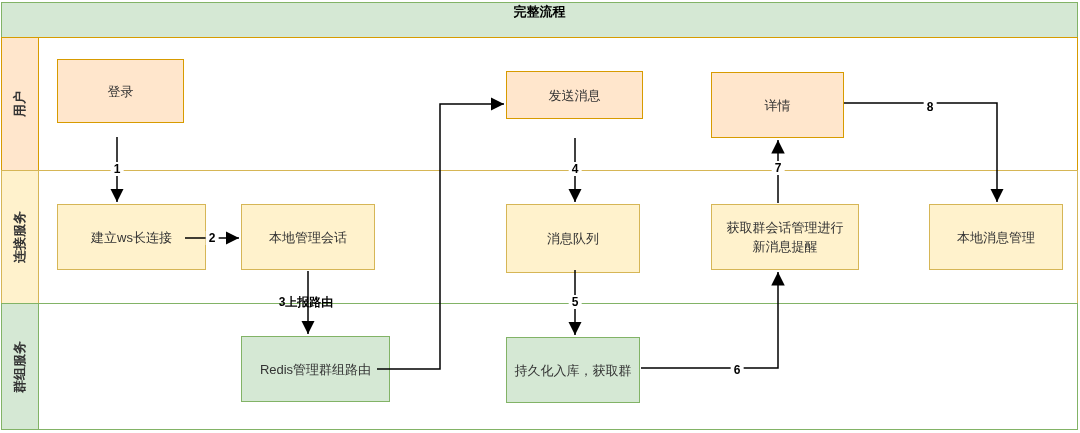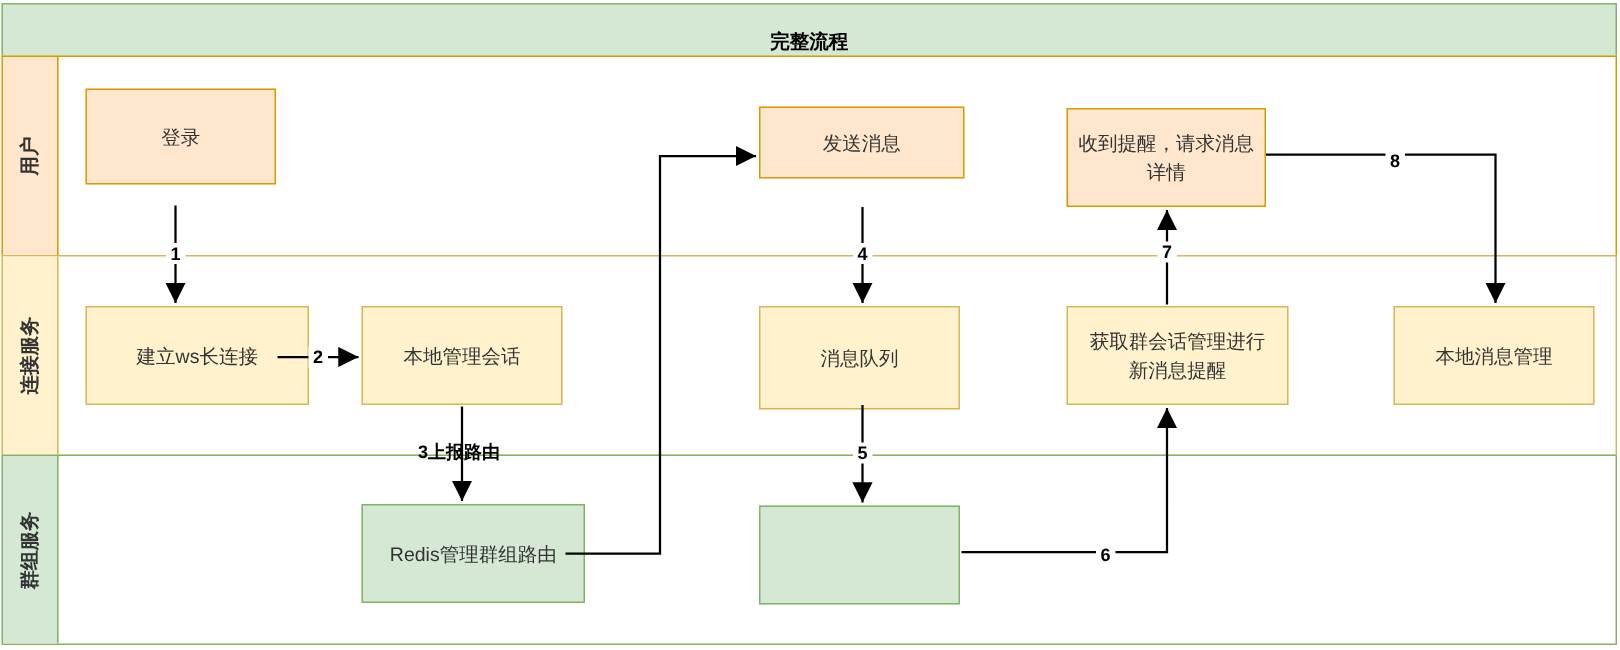--- a/index.html
+++ b/index.html
@@ -1,21 +1,21 @@
 <!DOCTYPE html>
 <html style="--orange-fill: #ffe6cc; --orange-stroke: #d79b00; --yellow-fill: #fff2cc; --yellow-stroke: #d6b656; --green-fill: #d5e8d4; --green-stroke: #82b366;"><head>
 <meta charset="utf-8">
 <style>
   html,body{margin:0;padding:0;background:#ffffff;}
   body{width:1080px;height:433px;position:relative;overflow:hidden;
        font-family:"Liberation Sans","DejaVu Sans",sans-serif;}
   .pool{position:absolute;left:1px;top:2px;width:1077px;height:428px;}
   .pool-title{position:absolute;left:0;top:0;width:100%;height:36px;box-sizing:border-box;
        background:var(--green-fill);border:1px solid var(--green-stroke);
-       display:flex;align-items:flex-end;justify-content:center;
+       display:flex;align-items:flex-start;justify-content:center;
        font-size:13px;font-weight:bold;color:#000;z-index:1;}
   .lane{position:absolute;left:0;width:100%;box-sizing:border-box;background:#fff;z-index:1;}
   .lane-user{top:35px;height:134px;border:1px solid var(--orange-stroke);}
   .lane-conn{top:168px;height:134px;border:1px solid var(--yellow-stroke);}
   .lane-group{top:301px;height:127px;border:1px solid var(--green-stroke);}
   .strip{position:absolute;left:0;top:0;bottom:0;width:37px;box-sizing:border-box;
        display:flex;align-items:center;justify-content:center;}
   .lane-user .strip{background:var(--orange-fill);border-right:1px solid var(--orange-stroke);}
   .lane-conn .strip{background:var(--yellow-fill);border-right:1px solid var(--yellow-stroke);}
   .lane-group .strip{background:var(--green-fill);border-right:1px solid var(--green-stroke);}
@@ -56,21 +56,20 @@
   </div>
 </div>
 
 <div class="node orange" style="left:57px;top:59px;width:127px;height:64px">
   <span>登录</span>
 </div>
 <div class="node orange" style="left:506px;top:71px;width:137px;height:48px">
   <span>发送消息</span>
 </div>
 <div class="node orange" style="left:711px;top:72px;width:133px;height:66px">
-  <span>收到提醒，请求消息</span>
   <span>详情</span>
 </div>
 <div class="node yellow" style="left:57px;top:204px;width:149px;height:66px">
   <span>建立ws长连接</span>
 </div>
 <div class="node yellow" style="left:241px;top:204px;width:134px;height:66px">
   <span>本地管理会话</span>
 </div>
 <div class="node yellow" style="left:506px;top:204px;width:134px;height:69px">
   <span>消息队列</span>
@@ -79,20 +78,21 @@
   <span>获取群会话管理进行</span>
   <span>新消息提醒</span>
 </div>
 <div class="node yellow" style="left:929px;top:204px;width:134px;height:66px">
   <span>本地消息管理</span>
 </div>
 <div class="node green" style="left:241px;top:336px;width:149px;height:66px">
   <span>Redis管理群组路由</span>
 </div>
 <div class="node green" style="left:506px;top:337px;width:134px;height:66px">
+  <span>持久化入库，获取群</span>
 </div>
 
 <svg class="edges" width="1080" height="433" viewBox="0 0 1080 433">
   <defs>
     <marker id="arrow" viewBox="0 0 10 10" refX="10" refY="5" markerWidth="9" markerHeight="9" orient="auto-start-reverse">
       <path d="M0,0 L10,5 L0,10 z" fill="#000"></path>
     </marker>
   </defs>
   <g fill="none" stroke="#000" stroke-width="1.5">
     <path d="M117,137 V202" marker-end="url(#arrow)"></path>

